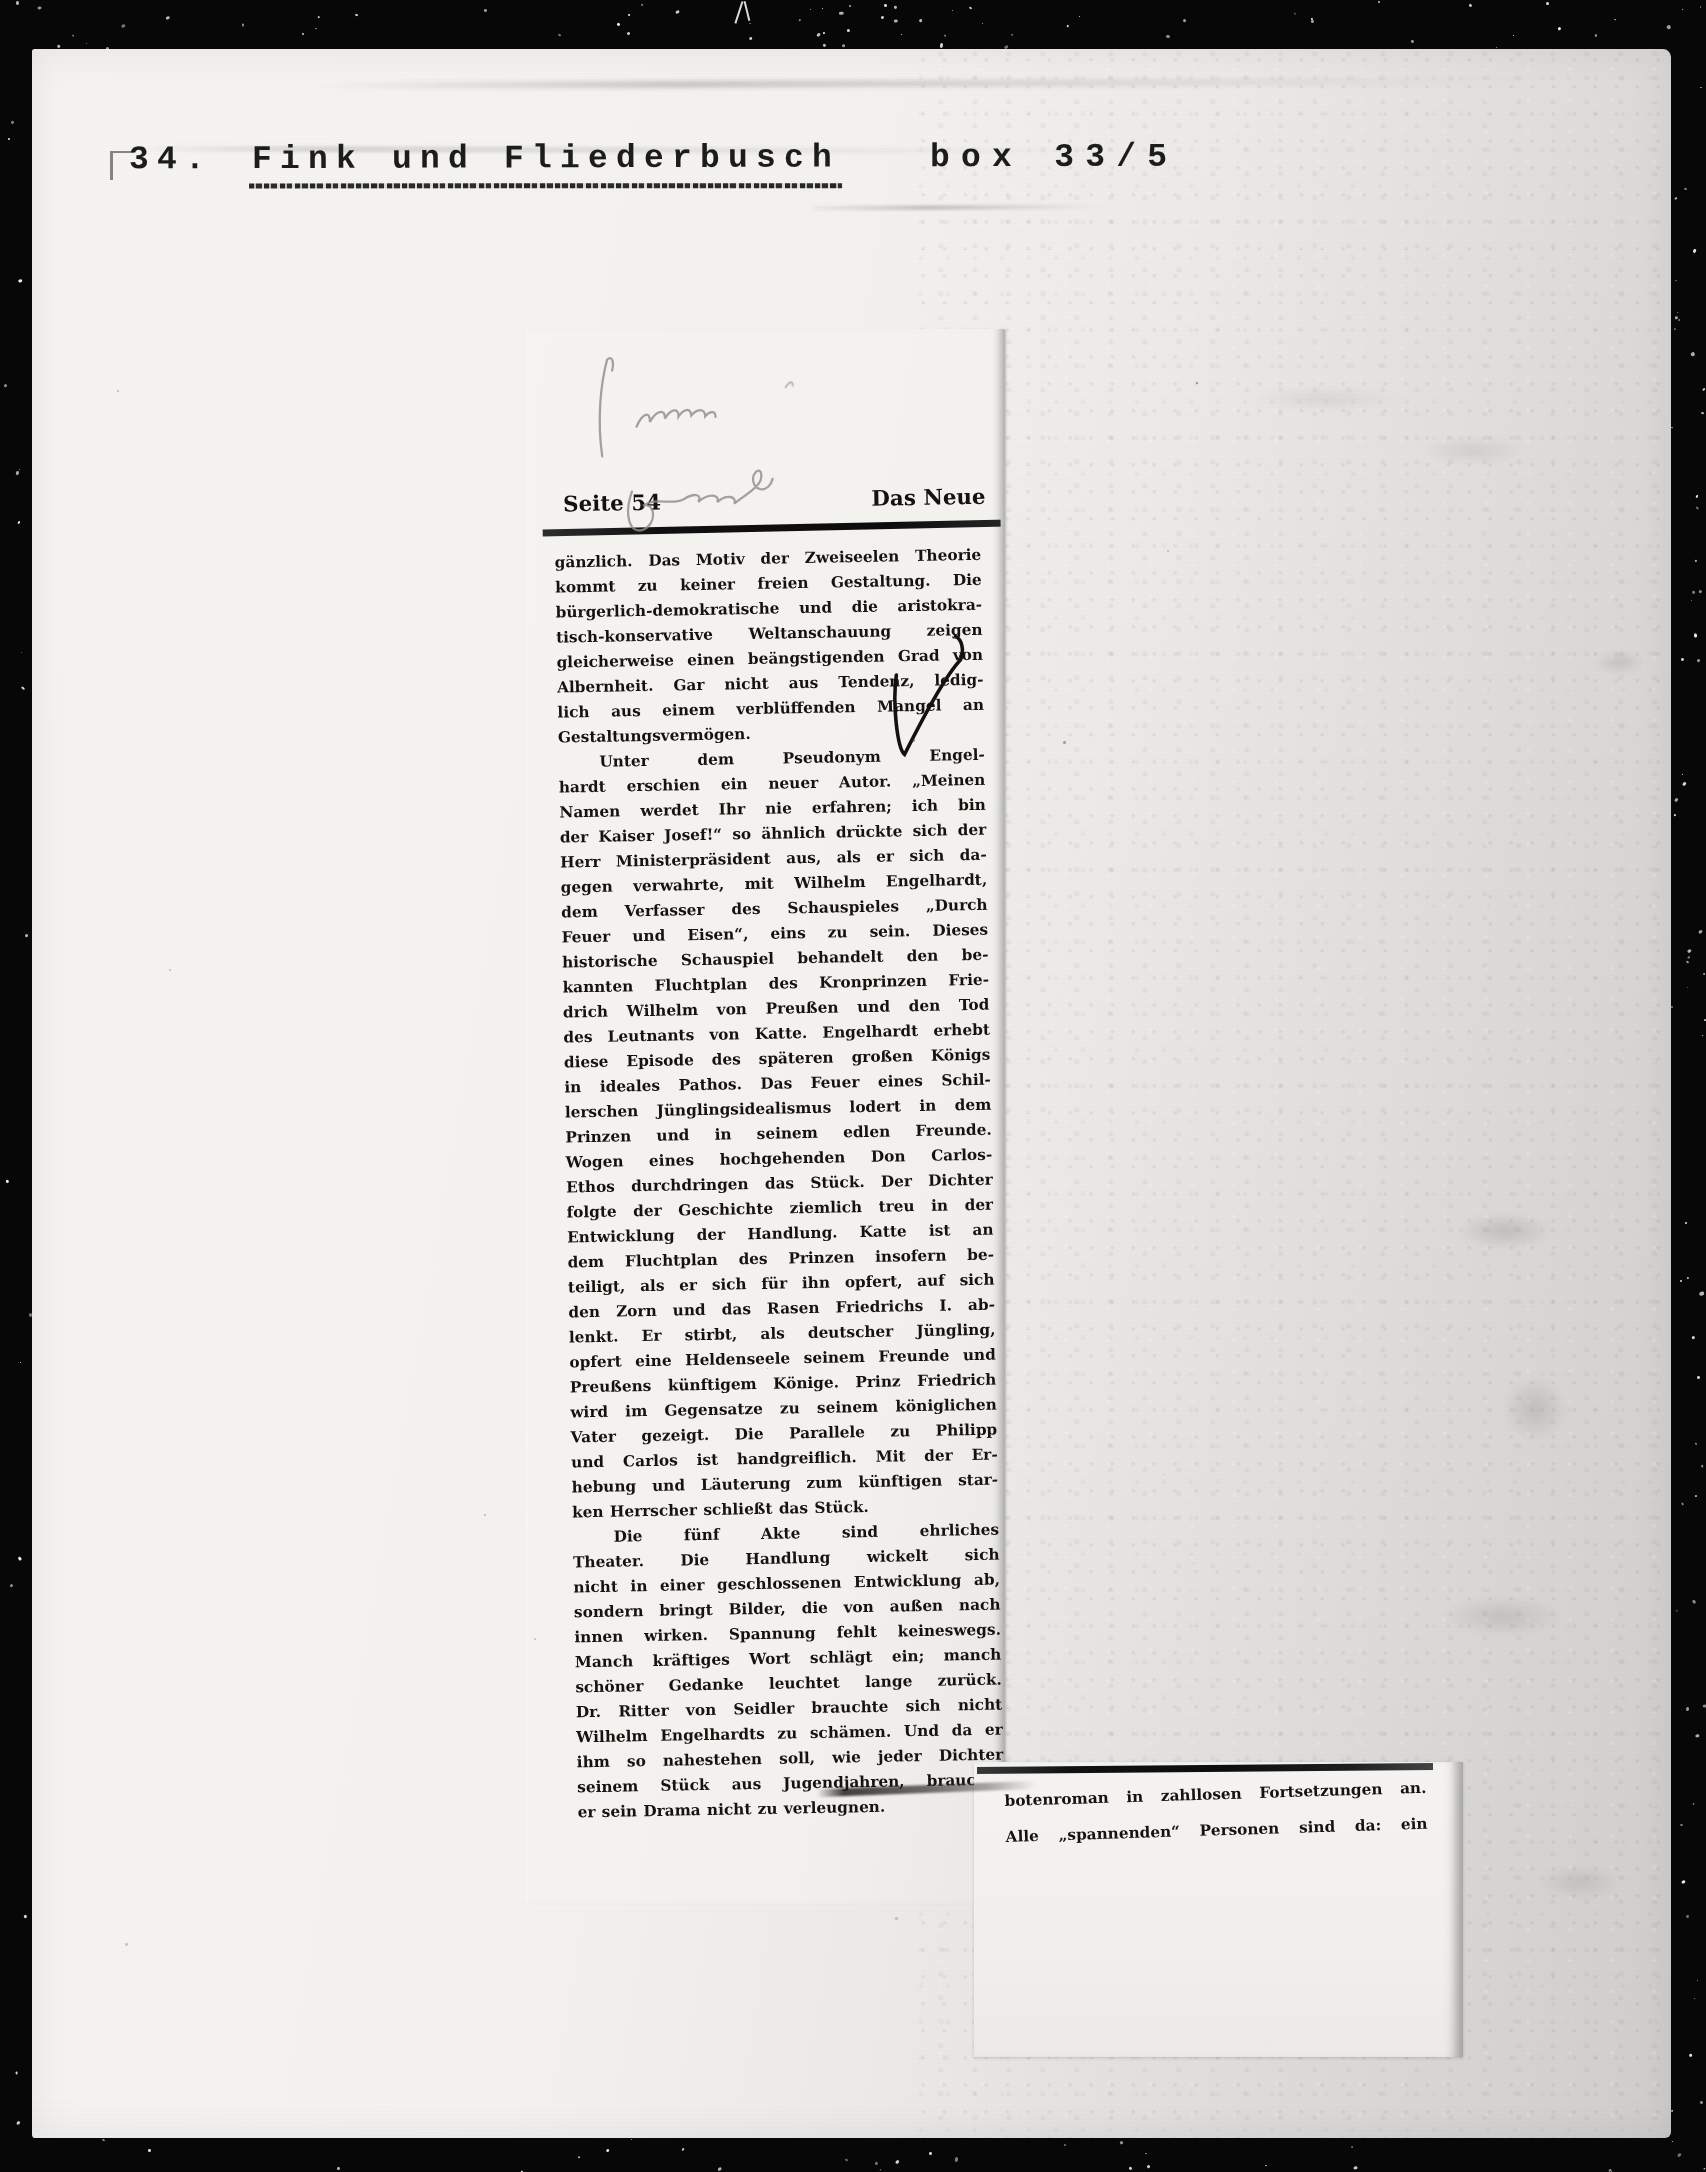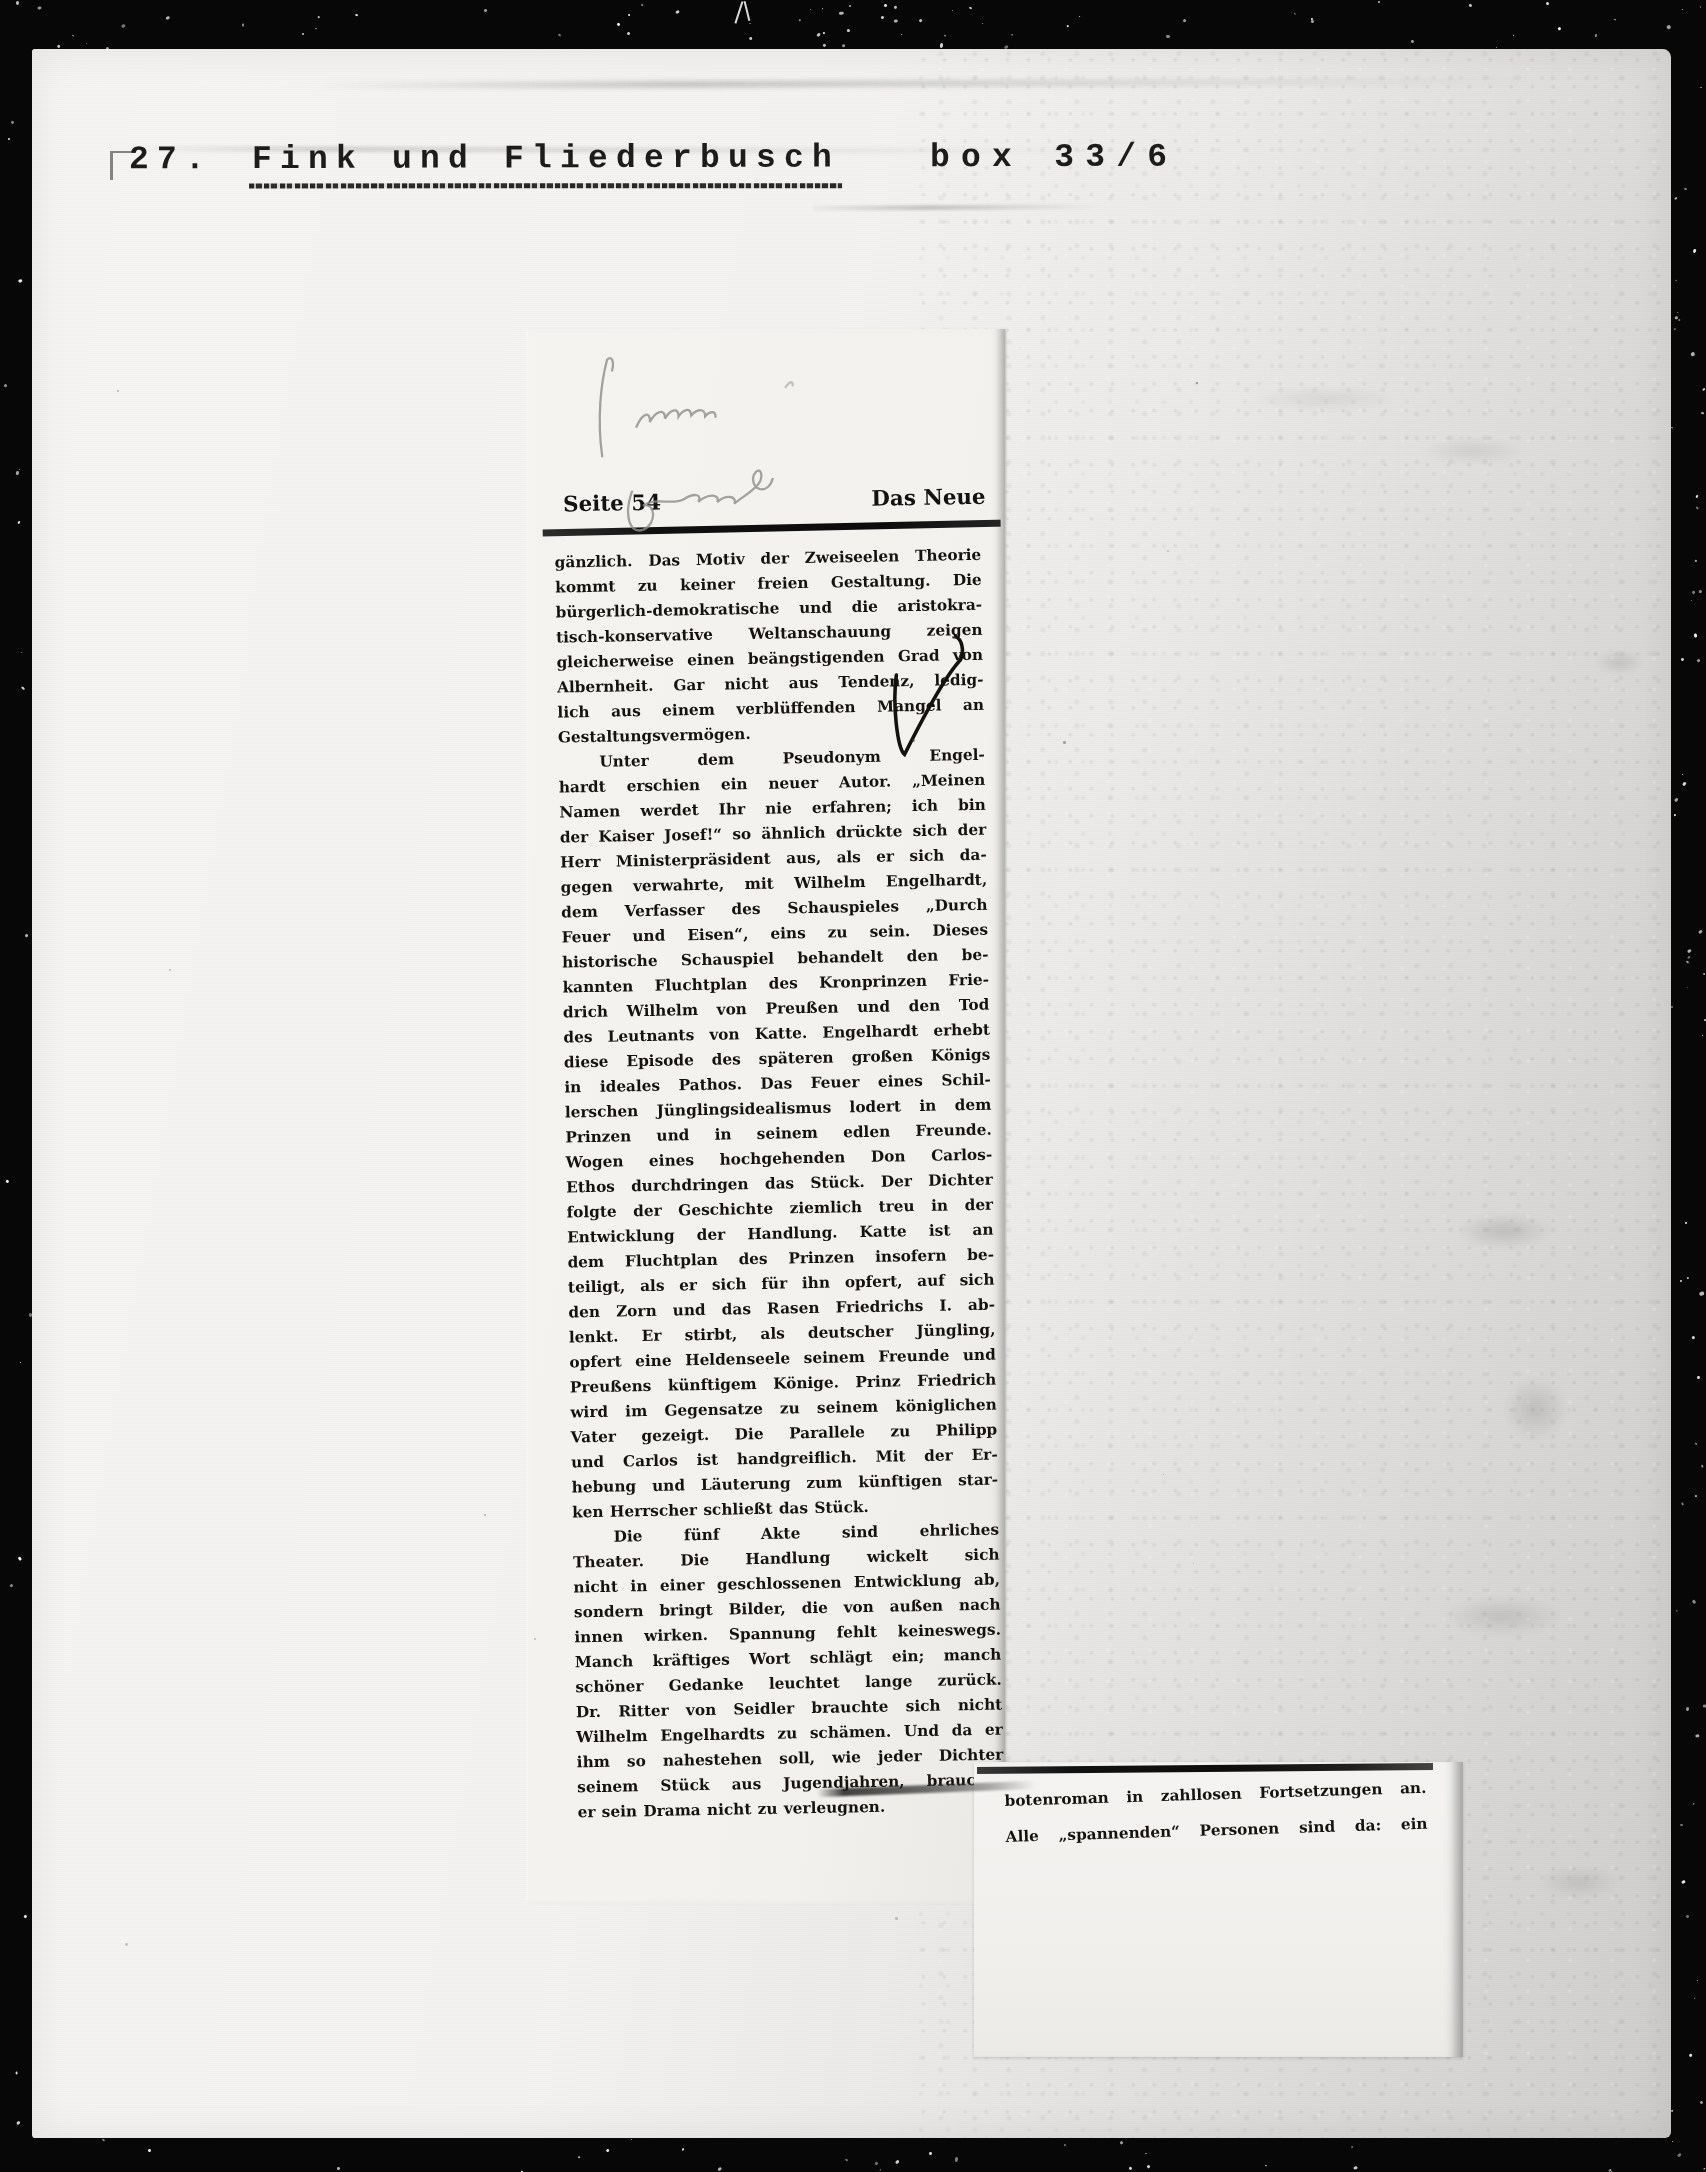--- a/index.html
+++ b/index.html
@@ -82,21 +82,21 @@
     <div class="streak" style="left:276px;top:31px;width:1235px;height:7.1px;filter:blur(2px);transform:rotate(-.2deg);
                 background:linear-gradient(90deg,rgba(90,90,90,0),rgba(95,95,95,.30) 30%,rgba(120,120,120,.14) 70%,rgba(120,120,120,0));"></div>
     <div class="streak" style="left:97px;top:98px;width:970px;height:5.6px;filter:blur(1.5px);transform:rotate(.15deg);
                 background:linear-gradient(90deg,rgba(100,100,100,0),rgba(100,100,100,.22) 20%,rgba(110,110,110,.12) 60%,rgba(110,110,110,0));"></div>
     <div class="streak" style="left:781px;top:156px;width:286px;height:4.6px;filter:blur(1px);transform:rotate(-.3deg);
                 background:linear-gradient(90deg,rgba(90,90,90,.05),rgba(90,90,90,.28) 40%,rgba(110,110,110,0));"></div>
 
     <div class="crop-bracket"></div>
 
     <div class="archive-header">
-      <span class="num">27.</span><span class="title"><span>Fink und Fliederbusch</span><span class="rough-underline"></span></span><span class="box">box 33/6</span>
+      <span class="num">34.</span><span class="title"><span>Fink und Fliederbusch</span><span class="rough-underline"></span></span><span class="box">box 33/5</span>
     </div>
 
     <div id="clip">
       <div id="clip-inner">
         <div class="clip-header">
           <span>Seite 54</span>
           <span>Das Neue</span>
         </div>
         <div class="clip-rule"></div>
         <div id="clip-body">

